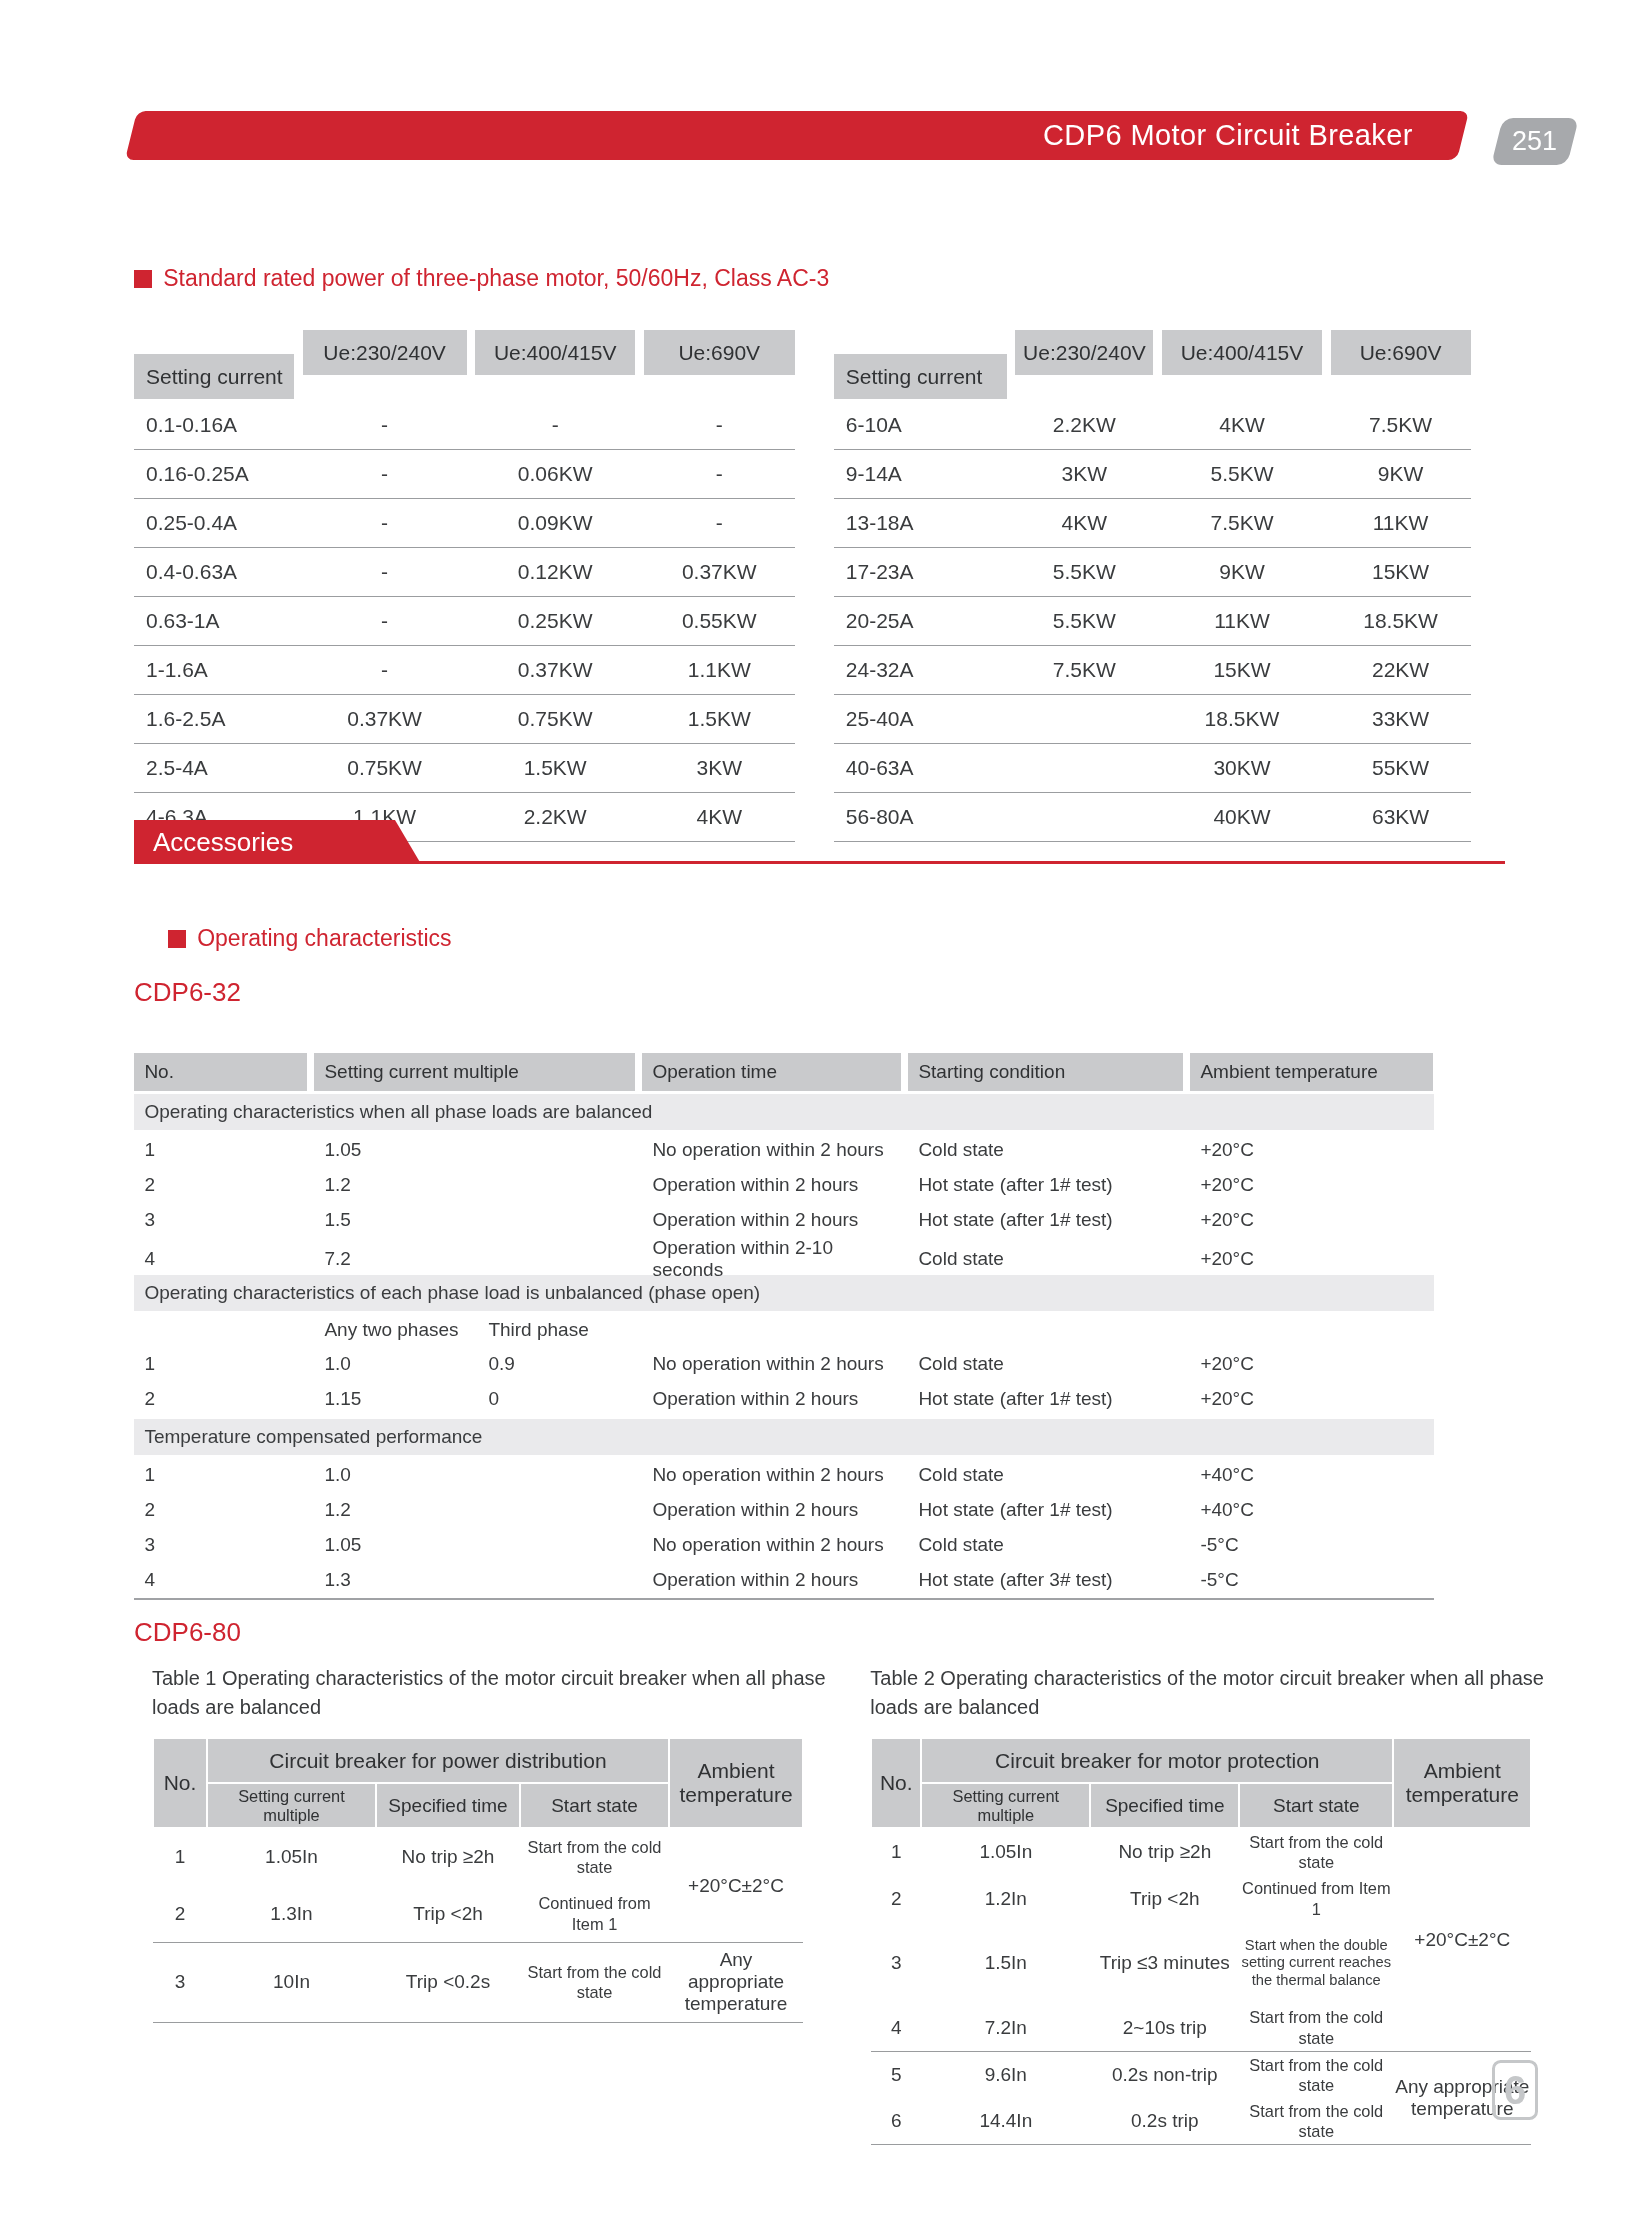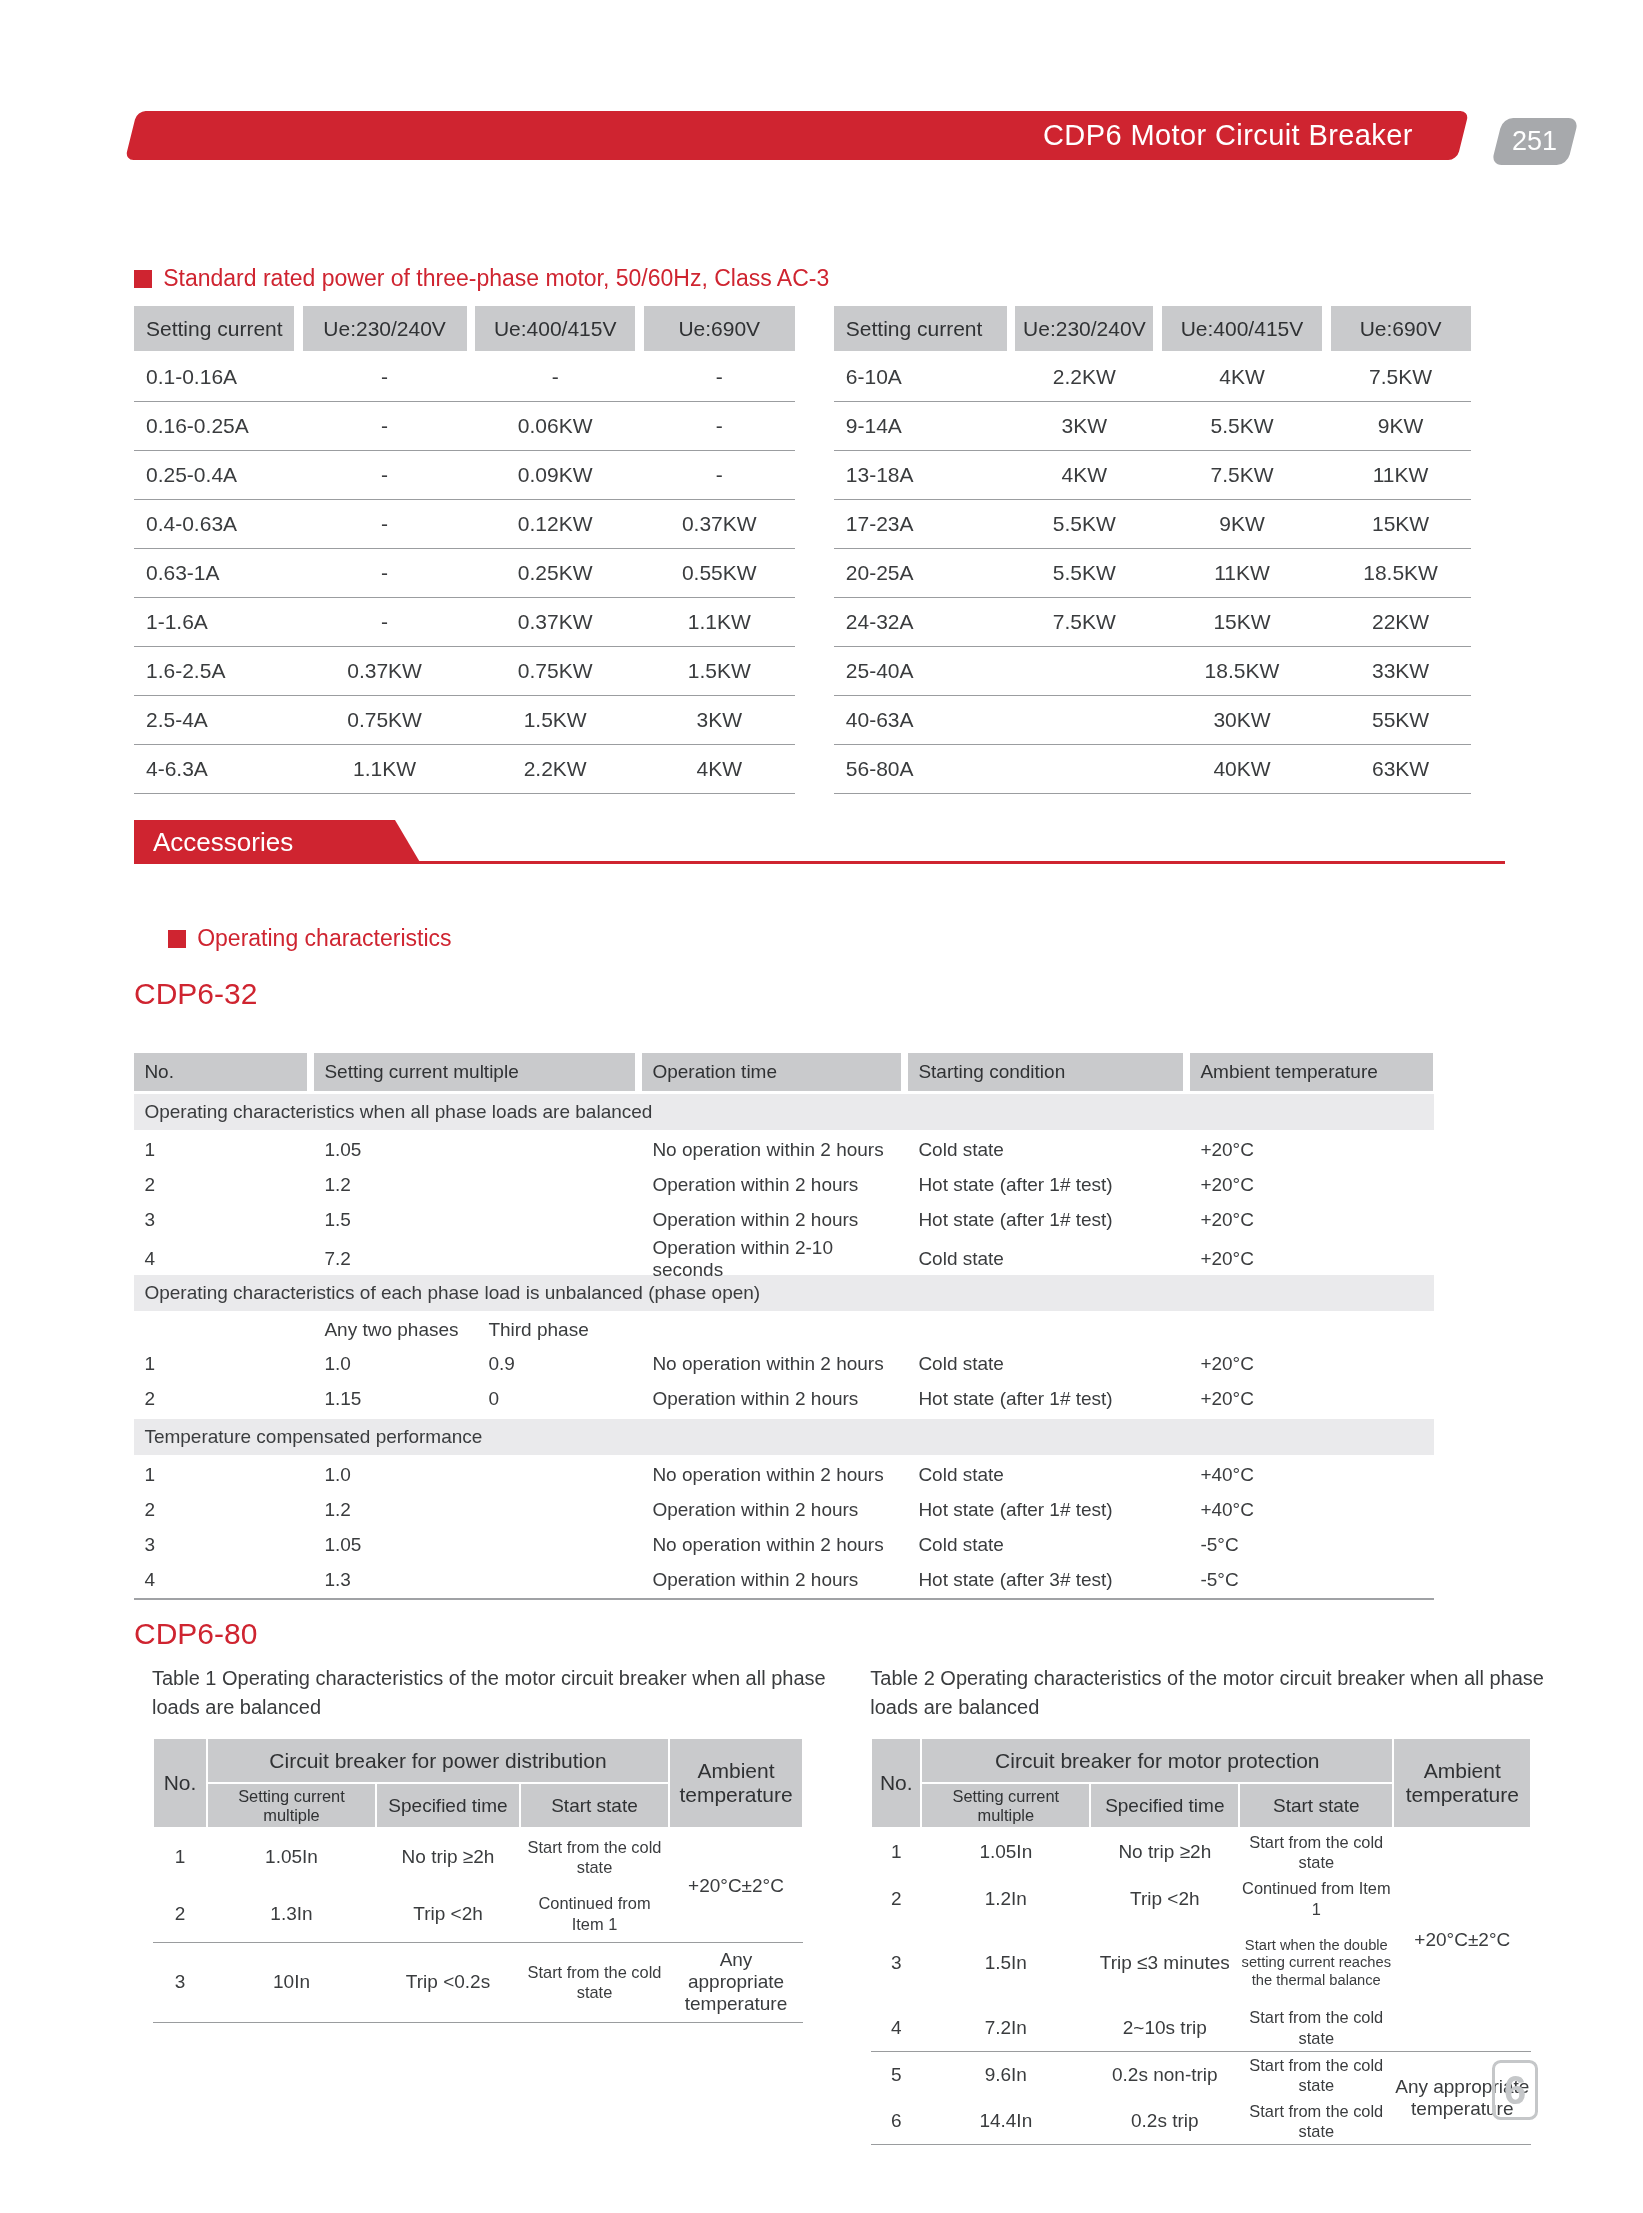--- a/index.html
+++ b/index.html
@@ -18,31 +18,31 @@
     position:absolute;top:118px;left:1497px;width:76px;height:47px;
     background:var(--badge-gray);border-radius:10.4px;transform:skewX(-14deg);
     display:flex;align-items:center;justify-content:center;
   }
   .page-badge span{transform:skewX(14deg);color:#fff;font-size:27px;}
   
   .red-heading{position:absolute;left:134px;display:flex;align-items:center;color:var(--accent-red);font-size:23px;}
   .red-sq{width:18px;height:18px;background:var(--accent-red);margin-right:11.2px;flex:none;}
   .h-rated{top:265px;}
   .h-operating{top:925px;margin-left:34px;}
-  .model-label{position:absolute;left:134px;color:var(--accent-red);font-size:30px;}
+  .model-label{position:absolute;left:134px;color:var(--accent-red);font-size:26px;}
   .model32{top:977px;}
   .model80{top:1617px;}
   
   .power-tables{position:absolute;top:306px;left:134px;display:flex;gap:39px;}
   .ptable .prow{display:grid;column-gap:8.6px;align-items:center;}
   .ptable.pleft .prow{grid-template-columns:160px 164px 160px 151px;}
   .ptable.pright .prow{grid-template-columns:173px 138px 160px 140px;}
   .ptable .phead .th{background:var(--header-cell-gray);height:45px;display:flex;align-items:center;justify-content:center;font-size:21px;color:#303234;}
   .ptable .phead{margin-bottom:1.7px;}
-  .ptable .th.first{justify-content:flex-start;padding-left:12px;box-sizing:border-box;}
+  .ptable .th.first{justify-content:flex-start;padding-left:12px;box-sizing:border-box;margin-top:48px;}
   .ptable .prow.body{height:48px;border-bottom:1.7px solid var(--rule-gray);}
   .ptable .td{font-size:21px;display:flex;justify-content:center;}
   .ptable .td.first{justify-content:flex-start;padding-left:12px;box-sizing:border-box;}
   
   .acc-line{position:absolute;top:861px;left:134px;width:1371px;height:2.6px;background:var(--accent-red);}
   .acc-banner{
     position:absolute;top:820px;left:134px;width:287px;height:44px;background:var(--accent-red);
     clip-path:polygon(0 0,calc(100% - 26px) 0,100% 100%,0 100%);
     display:flex;align-items:center;padding-left:19px;box-sizing:border-box;
   }

